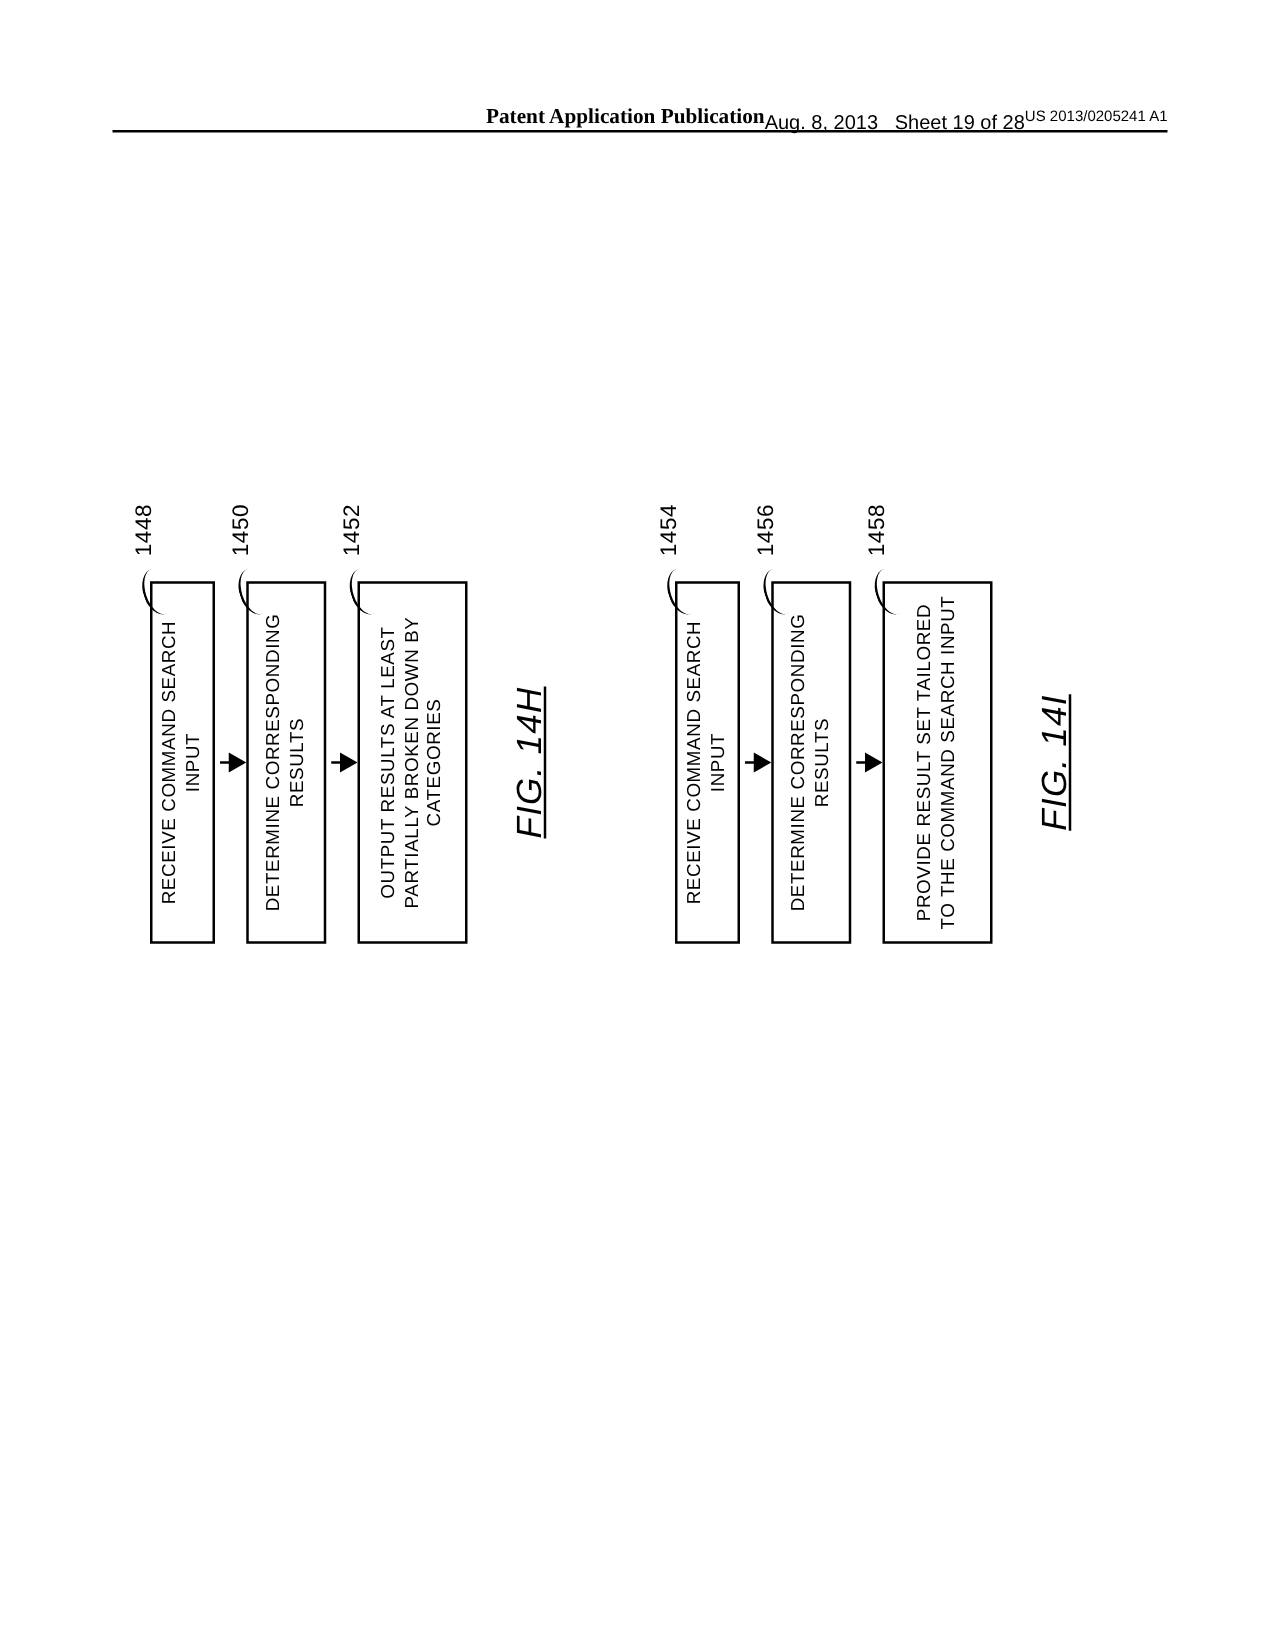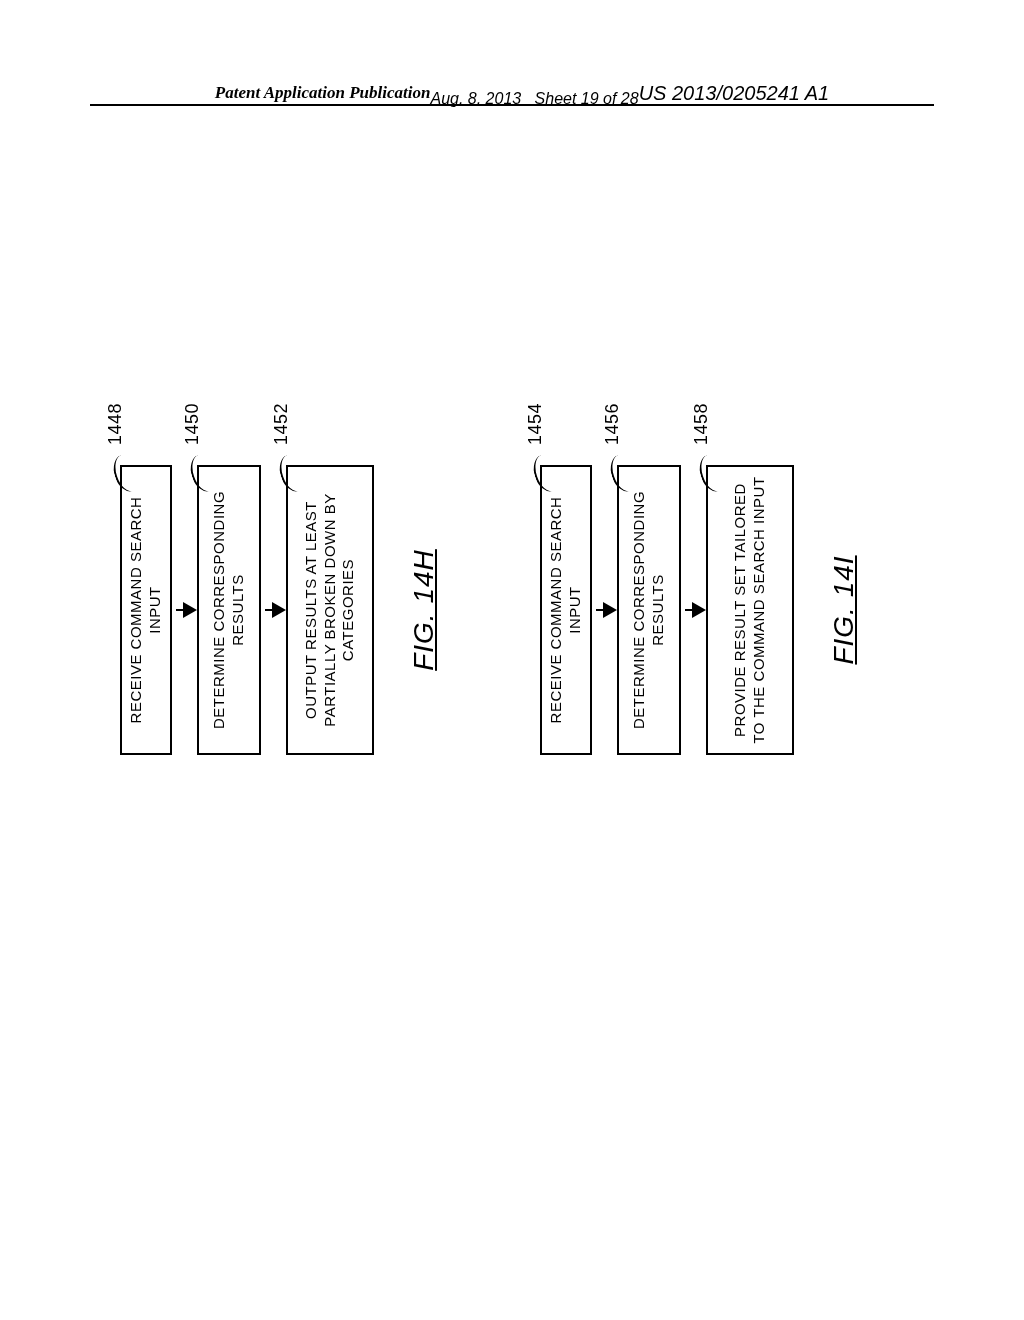--- a/index.html
+++ b/index.html
@@ -11,30 +11,29 @@
     background: #fff;
   }
   .header {
     position: absolute;
     top: 78px;
     left: 0;
     width: 1024px;
     height: 30px;
     display: flex;
     align-items: center;
-    justify-content: center;
+    justify-content: flex-end;
     padding: 0 90px 0 110px;
     font-size: 17px;
     font-weight: bold;
     font-family: "Times New Roman", Times, serif;
-    font-style: italic;
   }
   .header .left { }
   .header .center { font-family: Arial, sans-serif; font-weight: normal; font-size: 16px; margin-top: 12px; }
-  .header .right { font-family: Arial, sans-serif; font-weight: normal; font-size: 20px; }
+  .header .right { font-family: Arial, sans-serif; font-weight: normal; font-size: 12px; }
   .rule {
     position: absolute;
     top: 104px;
     left: 90px;
     width: 844px;
     height: 2px;
     background: #000;
   }
 
   

